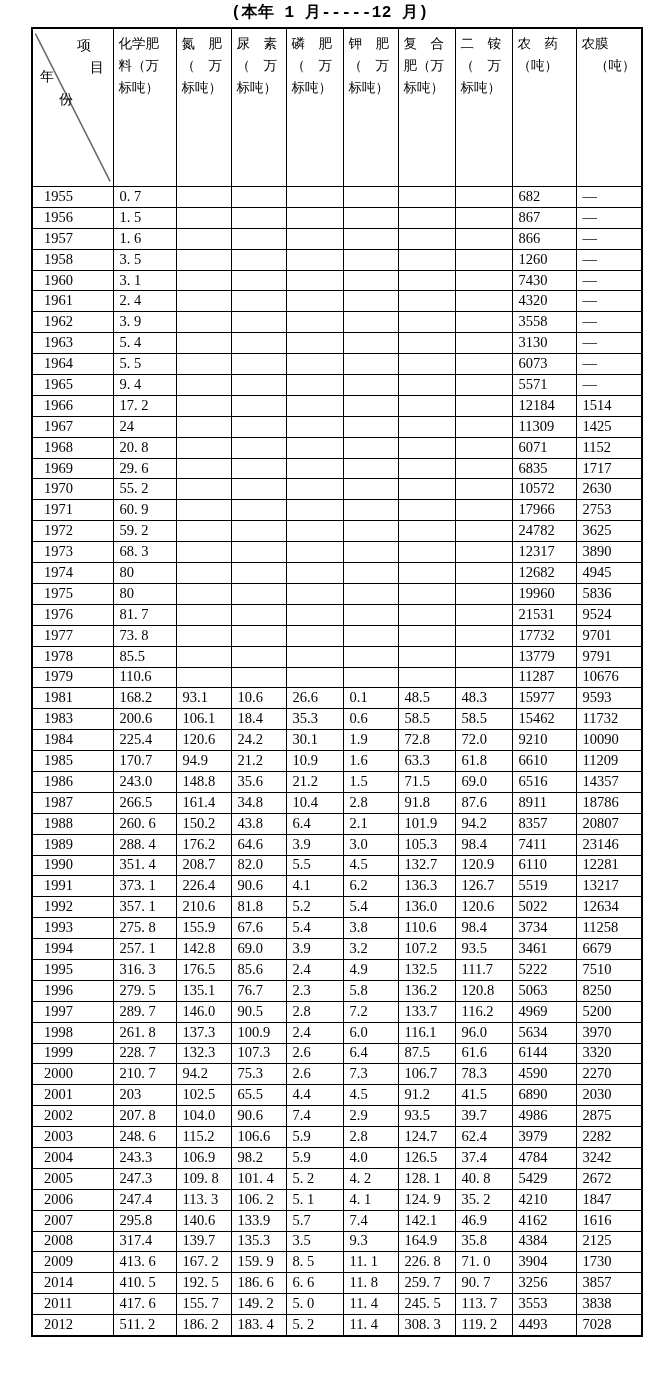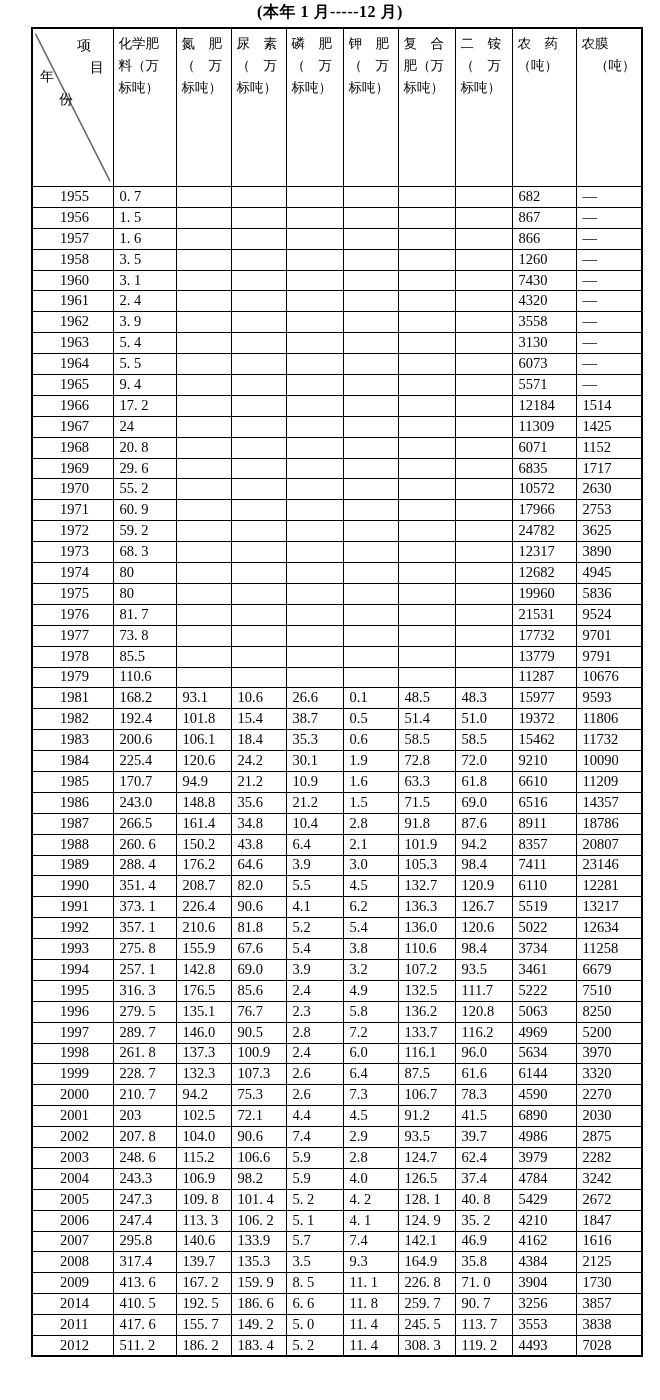--- a/index.html
+++ b/index.html
@@ -9,21 +9,21 @@
     background: #ffffff; color: #000000;
     font-family: "Liberation Serif", "DejaVu Serif", serif;
   }
   .page-title {
     width: 660px;
     text-align: center;
     font-weight: bold;
     font-size: 16px;
     padding-top: 2px;
     letter-spacing: 0.5px;
-    font-family: Liberation Serif, serif;
+    font-family: Liberation Mono, monospace;
   }
   table.data-table {
     border-collapse: collapse;
     table-layout: fixed;
     margin: 4px 0 0 31px;
     width: 610px;
     border: 2px solid #000;
   }
   .data-table th, .data-table td {
     border: 1px solid #000;
@@ -55,21 +55,21 @@
   .c.c3 { top: 36px; left: 7px;  }
   .c.c4 { top: 59px; left: 26px; }
   .data-table tbody td {
     height: 20.9px;
     font-size: 14.5px;
     text-align: left;
     vertical-align: middle;
     white-space: pre;
     padding: 0 0 1px 6px;
   }
-  .data-table tbody td.year-cell { padding-left: 27px; }
+  .data-table tbody td.year-cell { padding-left: 11px; }
 </style>
 </head>
 <body>
 
 <div class="page-title">(本年 1 月-----12 月)</div>
 
 <table class="data-table">
   <colgroup>
     <col style="width:81px">
       <col style="width:63px">
@@ -415,32 +415,20 @@
         <td class="value-cell">93.1</td>
         <td class="value-cell">10.6</td>
         <td class="value-cell">26.6</td>
         <td class="value-cell">0.1</td>
         <td class="value-cell">48.5</td>
         <td class="value-cell">48.3</td>
         <td class="value-cell">15977</td>
         <td class="value-cell">9593</td>
       </tr>
       <tr>
-        <td class="year-cell">1982</td>
-        <td class="value-cell">192.4</td>
-        <td class="value-cell">101.8</td>
-        <td class="value-cell">15.4</td>
-        <td class="value-cell">38.7</td>
-        <td class="value-cell">0.5</td>
-        <td class="value-cell">51.4</td>
-        <td class="value-cell">51.0</td>
-        <td class="value-cell">19372</td>
-        <td class="value-cell">11806</td>
-      </tr>
-      <tr>
         <td class="year-cell">1983</td>
         <td class="value-cell">200.6</td>
         <td class="value-cell">106.1</td>
         <td class="value-cell">18.4</td>
         <td class="value-cell">35.3</td>
         <td class="value-cell">0.6</td>
         <td class="value-cell">58.5</td>
         <td class="value-cell">58.5</td>
         <td class="value-cell">15462</td>
         <td class="value-cell">11732</td>
@@ -646,21 +634,21 @@
         <td class="value-cell">7.3</td>
         <td class="value-cell">106.7</td>
         <td class="value-cell">78.3</td>
         <td class="value-cell">4590</td>
         <td class="value-cell">2270</td>
       </tr>
       <tr>
         <td class="year-cell">2001</td>
         <td class="value-cell">203</td>
         <td class="value-cell">102.5</td>
-        <td class="value-cell">72.1</td>
+        <td class="value-cell">65.5</td>
         <td class="value-cell">4.4</td>
         <td class="value-cell">4.5</td>
         <td class="value-cell">91.2</td>
         <td class="value-cell">41.5</td>
         <td class="value-cell">6890</td>
         <td class="value-cell">2030</td>
       </tr>
       <tr>
         <td class="year-cell">2002</td>
         <td class="value-cell">207. 8</td>

